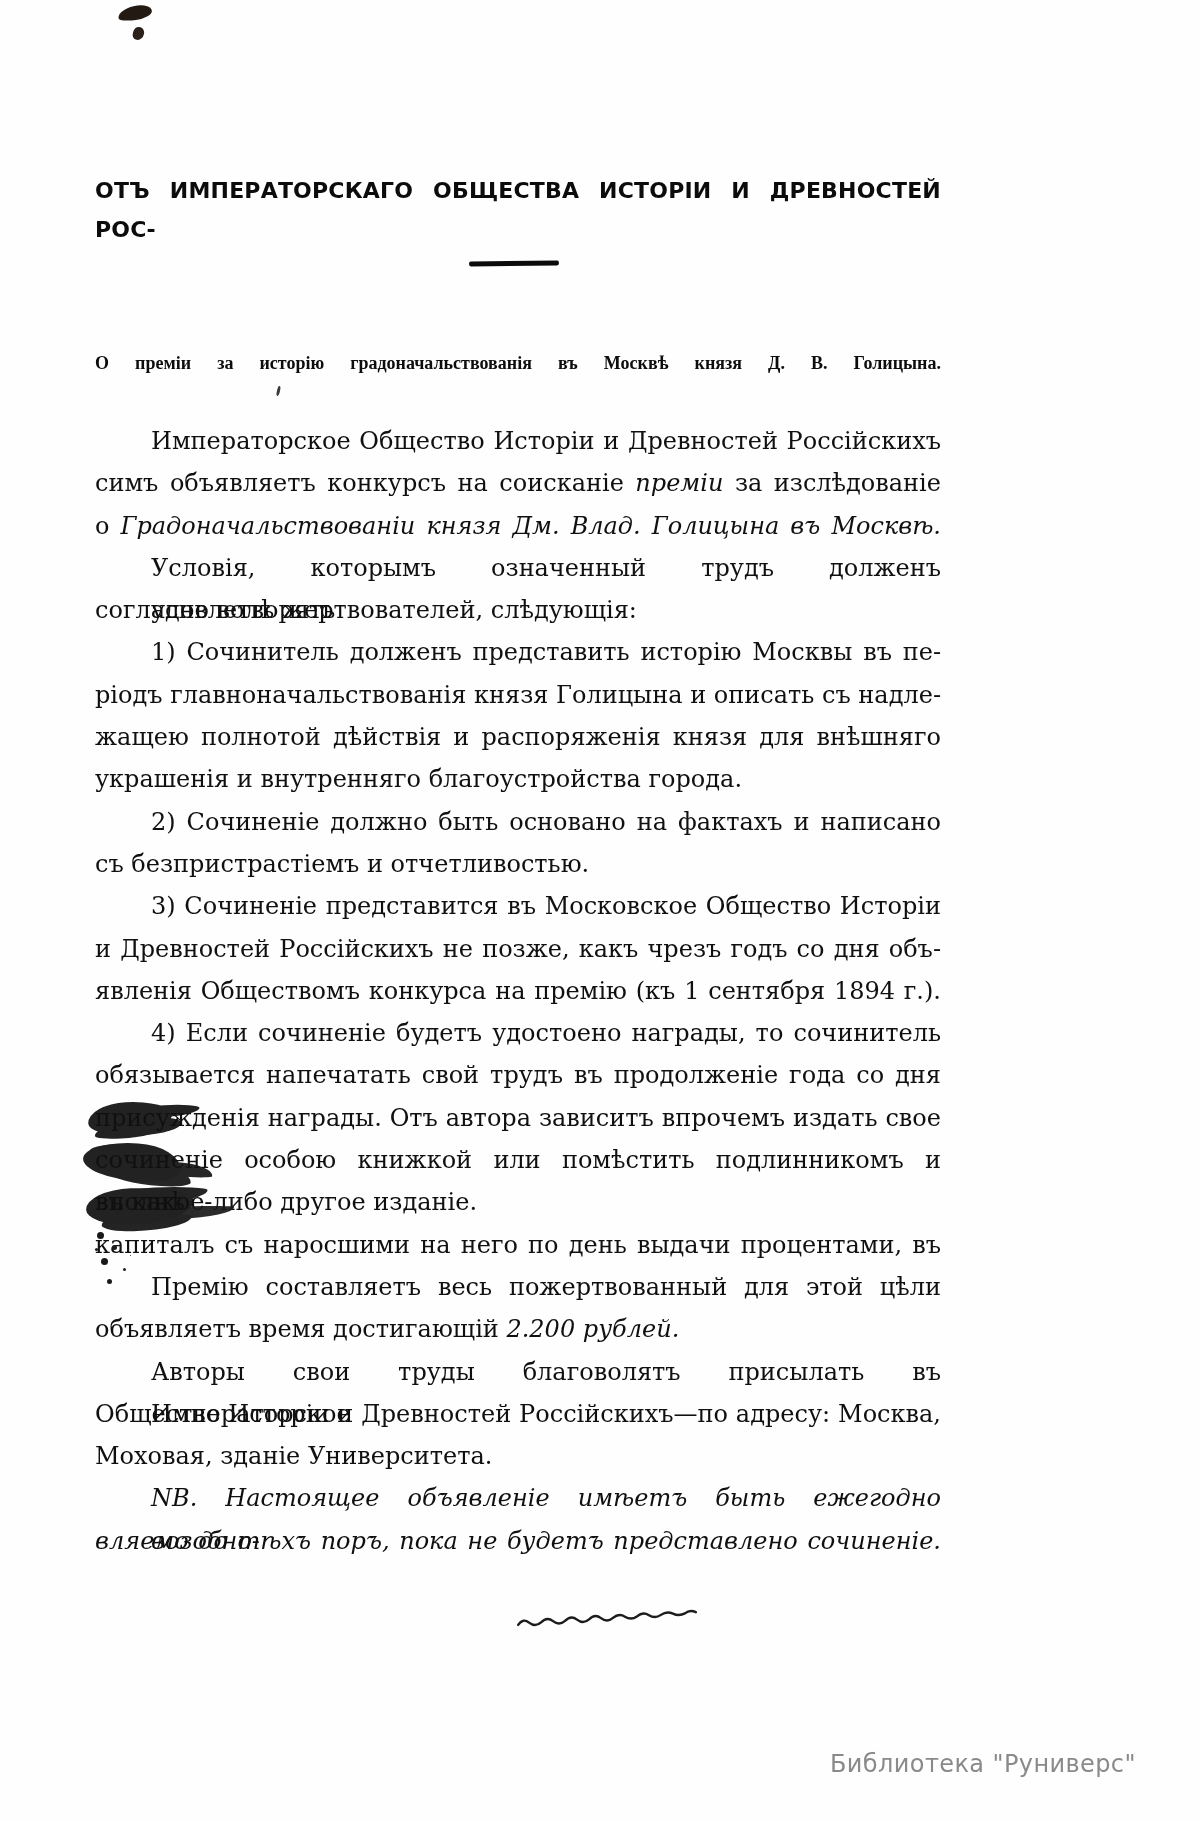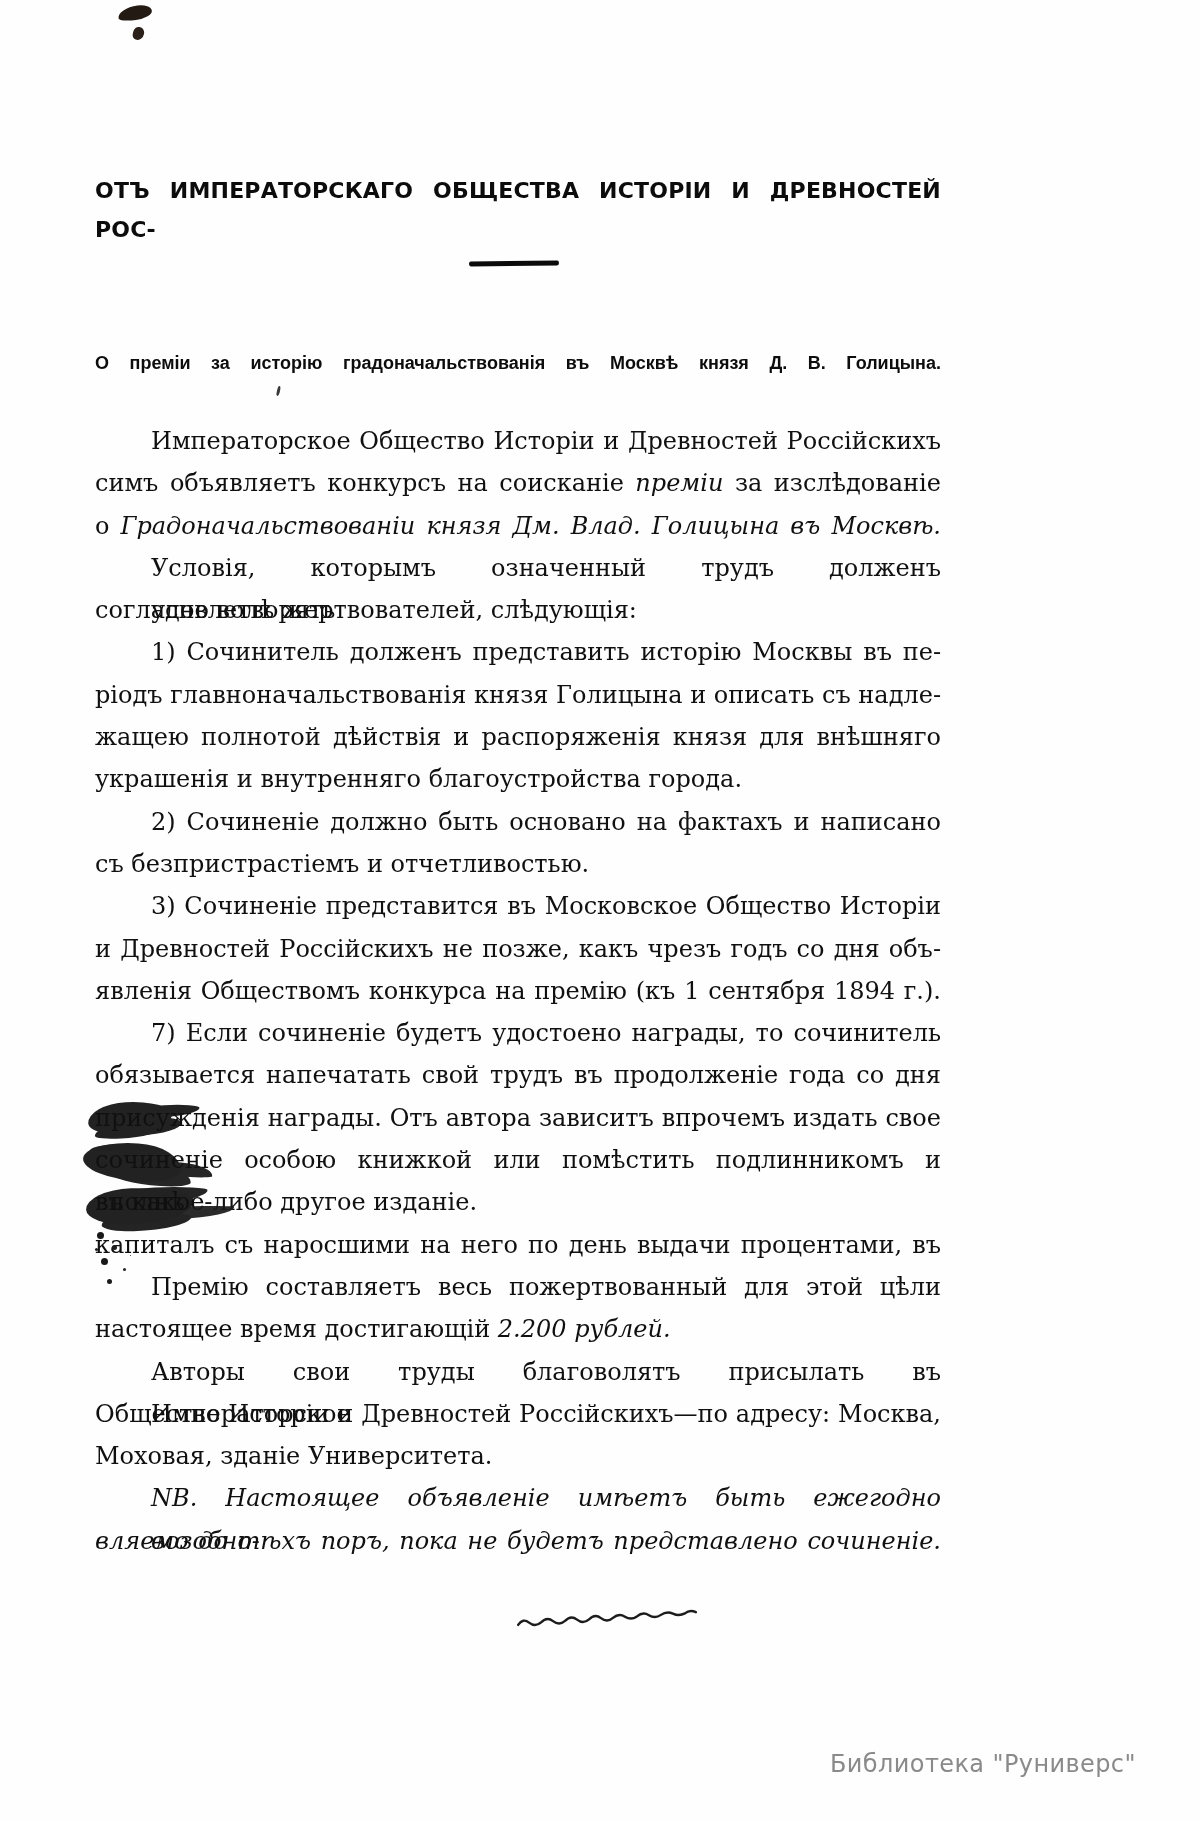--- a/index.html
+++ b/index.html
@@ -17,21 +17,21 @@
     letter-spacing:0.2px;
   }
   .title .t1 { text-align:justify; text-align-last:justify; }
   .title .t2 { text-align:center; }
   .divider {
     position:absolute; left:469px; top:261px; width:90px; height:5px;
     background:#0b0b0b; border-radius:2px/50%; transform:rotate(-0.6deg);
   }
   .subtitle {
     position:absolute; left:95px; top:349px; width:846px;
-    font-family:Liberation Sans, sans-serif;
+    font-family:Liberation Serif, serif;
     font-weight:bold; font-size:18px; line-height:28px; color:#0d0d0d;
     text-align:justify; text-align-last:justify;
   }
   .submark {
     position:absolute; left:277px; top:386px; width:3px; height:10px;
     background:#3a3a3a; border-radius:40% 60% 50% 50%; transform:rotate(14deg);
   }
   
   .docbody {
     position:absolute; left:95px; top:420px; width:846px;
@@ -101,28 +101,28 @@
     <div class="line"><span>согласно волѣ жертвователей, слѣдующія:</span></div>
     <div class="line jl ind"><span>1) Сочинитель долженъ представить исторію Москвы въ пе-</span></div>
     <div class="line jl"><span>ріодъ главноначальствованія князя Голицына и описать съ надле-</span></div>
     <div class="line jl"><span>жащею полнотой дѣйствія и распоряженія князя для внѣшняго</span></div>
     <div class="line"><span>украшенія и внутренняго благоустройства города.</span></div>
     <div class="line jl ind"><span>2) Сочиненіе должно быть основано на фактахъ и написано</span></div>
     <div class="line"><span>съ безпристрастіемъ и отчетливостью.</span></div>
     <div class="line jl ind"><span>3) Сочиненіе представится въ Московское Общество Исторіи</span></div>
     <div class="line jl"><span>и Древностей Россійскихъ не позже, какъ чрезъ годъ со дня объ-</span></div>
     <div class="line jl"><span>явленія Обществомъ конкурса на премію (къ 1 сентября 1894 г.).</span></div>
-    <div class="line jl ind"><span>7) Если сочиненіе будетъ удостоено награды, то сочинитель</span></div>
+    <div class="line jl ind"><span>4) Если сочиненіе будетъ удостоено награды, то сочинитель</span></div>
     <div class="line jl"><span>обязывается напечатать свой трудъ въ продолженіе года со дня</span></div>
     <div class="line jl"><span>присужденія награды. Отъ автора зависитъ впрочемъ издать свое</span></div>
     <div class="line jl"><span>сочиненіе особою книжкой или помѣстить подлинникомъ и вполнѣ</span></div>
     <div class="line"><span>въ какое-либо другое изданіе.</span></div>
     <div class="line jl"><span>капиталъ съ наросшими на него по день выдачи процентами, въ</span></div>
     <div class="line jl ind"><span>Премію составляетъ весь пожертвованный для этой цѣли</span></div>
-    <div class="line"><span>настоящее время достигающій </span><span class="em">2.200 рублей.</span></div>
+    <div class="line"><span>объявляетъ время достигающій </span><span class="em">2.200 рублей.</span></div>
     <div class="line jl ind"><span>Авторы свои труды благоволятъ присылать въ Императорское</span></div>
     <div class="line jl"><span>Общество Исторіи и Древностей Россійскихъ—по адресу: Москва,</span></div>
     <div class="line"><span>Моховая, зданіе Университета.</span></div>
     <div class="line jl ind"><span class="em">NB. Настоящее объявленіе имѣетъ быть ежегодно возобно-</span></div>
     <div class="line jl"><span class="em">вляемо до тѣхъ поръ, пока не будетъ представлено сочиненіе.</span></div>
   </div>
 
   <div class="blot b1"></div>
   <div class="blot b2"></div>
   <div class="blot b3"></div>

